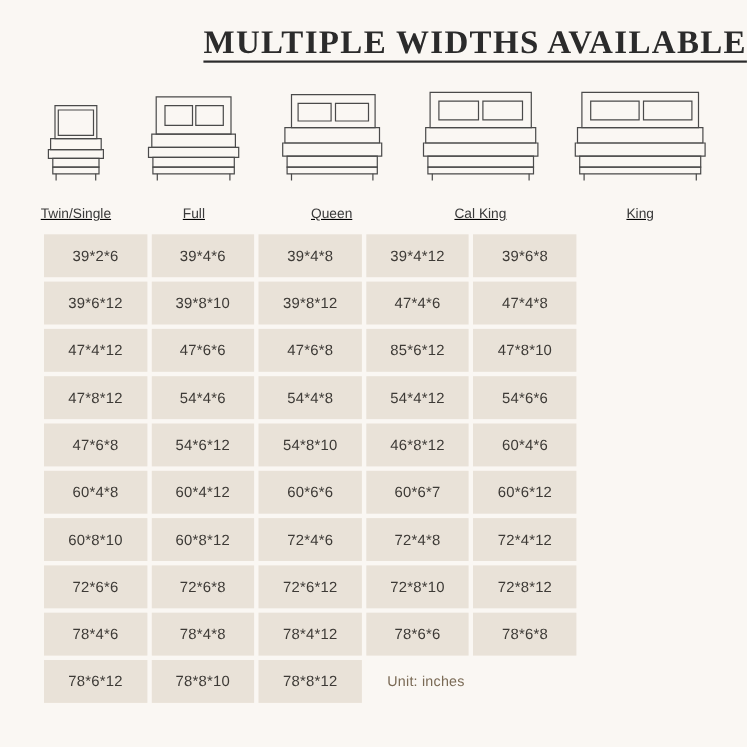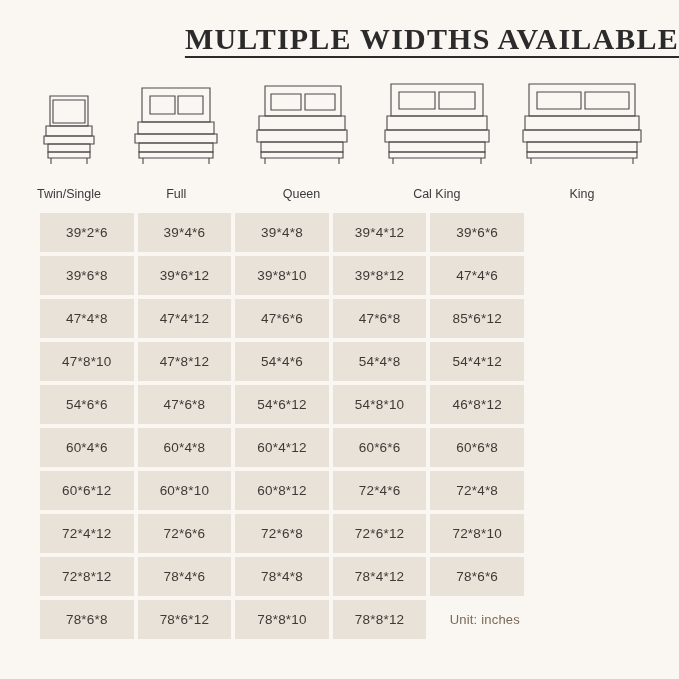--- a/index.html
+++ b/index.html
@@ -32,20 +32,21 @@
     text-decoration: underline;
     text-underline-offset: 7px;
     text-decoration-thickness: 2px;
   }
   .beds-row {
     display: flex;
     justify-content: space-between;
     align-items: flex-end;
     padding: 22px 36px 0 36px;
     box-sizing: border-box;
+    text-decoration: underline;
   }
   .bed-cell {
     display: flex;
     flex-direction: column;
     align-items: center;
     justify-content: flex-end;
   }
   .bed-art {
     height: 100px;
     display: flex;
@@ -175,21 +176,20 @@
       <div class="bed-label">King</div>
     </div>
 
   </div>
 
   <div class="grid">
     <div class="cell">39*2*6</div>
     <div class="cell">39*4*6</div>
     <div class="cell">39*4*8</div>
     <div class="cell">39*4*12</div>
-    <div class="cell">39*6*6</div>
 
     <div class="cell">39*6*8</div>
     <div class="cell">39*6*12</div>
     <div class="cell">39*8*10</div>
     <div class="cell">39*8*12</div>
     <div class="cell">47*4*6</div>
 
     <div class="cell">47*4*8</div>
     <div class="cell">47*4*12</div>
     <div class="cell">47*6*6</div>
@@ -205,21 +205,21 @@
     <div class="cell">54*6*6</div>
     <div class="cell">47*6*8</div>
     <div class="cell">54*6*12</div>
     <div class="cell">54*8*10</div>
     <div class="cell">46*8*12</div>
 
     <div class="cell">60*4*6</div>
     <div class="cell">60*4*8</div>
     <div class="cell">60*4*12</div>
     <div class="cell">60*6*6</div>
-    <div class="cell">60*6*8</div>
+    <div class="cell">60*6*7</div>
 
     <div class="cell">60*6*12</div>
     <div class="cell">60*8*10</div>
     <div class="cell">60*8*12</div>
     <div class="cell">72*4*6</div>
     <div class="cell">72*4*8</div>
 
     <div class="cell">72*4*12</div>
     <div class="cell">72*6*6</div>
     <div class="cell">72*6*8</div>

